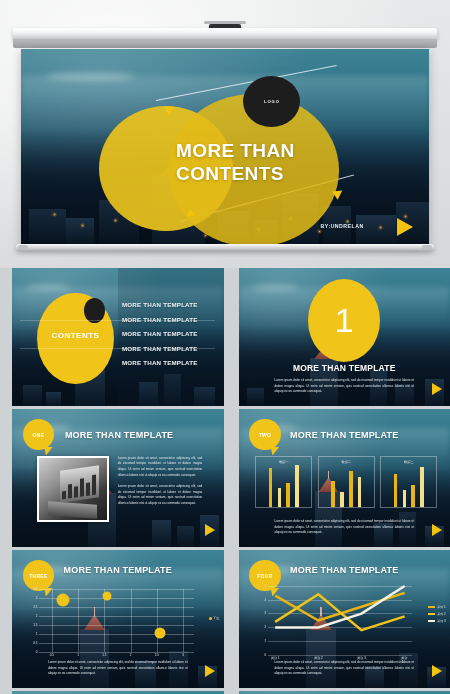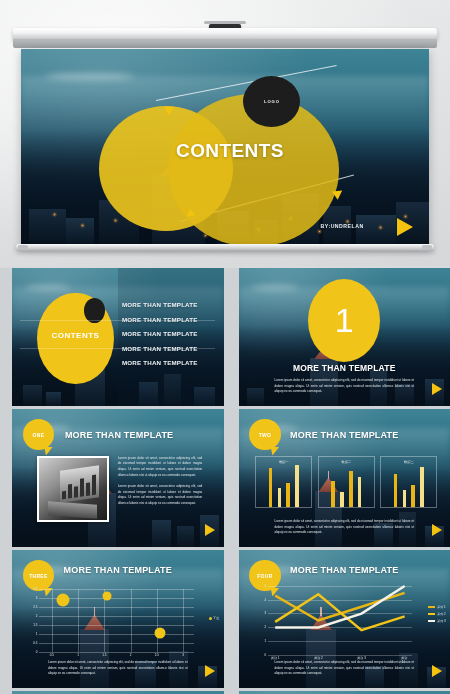--- a/index.html
+++ b/index.html
@@ -362,20 +362,21 @@
     <div class="h-circle-b"></div>
     <div class="h-tri1 tri"></div>
     <div class="h-tri2 tri"></div>
     <div class="h-tri3 tri"></div>
 
     <div class="h-logo">
       <span>LOGO</span>
     </div>
 
     <div class="h-title">
+      <div>MORE THAN</div>
       <div>CONTENTS</div>
     </div>
 
     <div class="h-by">BY:UNDRELAN</div>
     <div class="h-play tri"></div>
   </div>
 
   <div class="bottombar"></div>
 </div>
 

